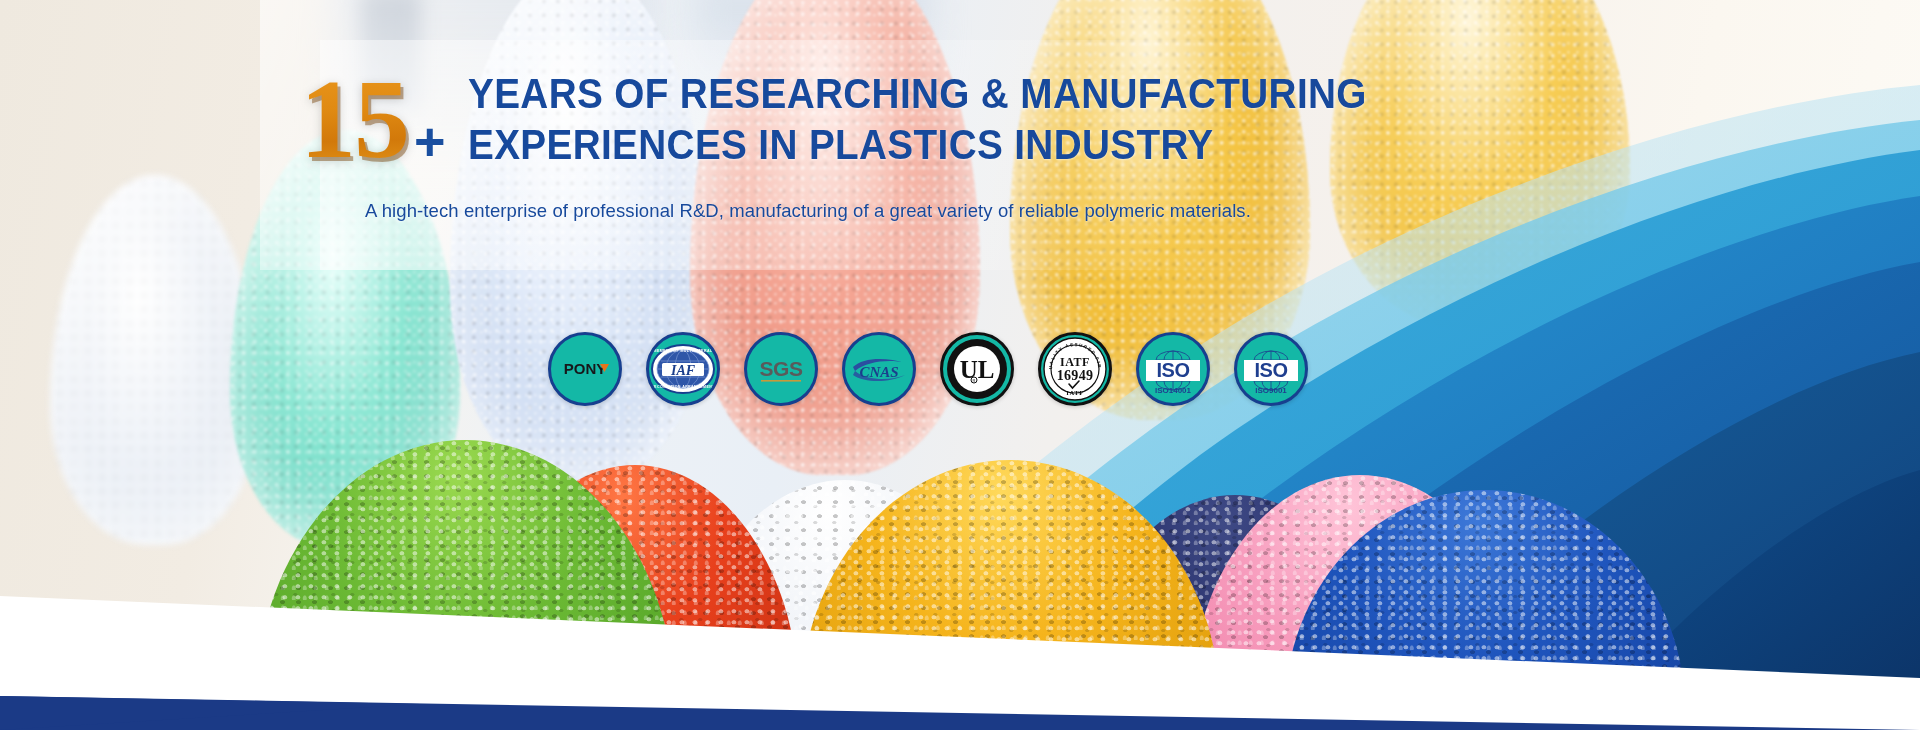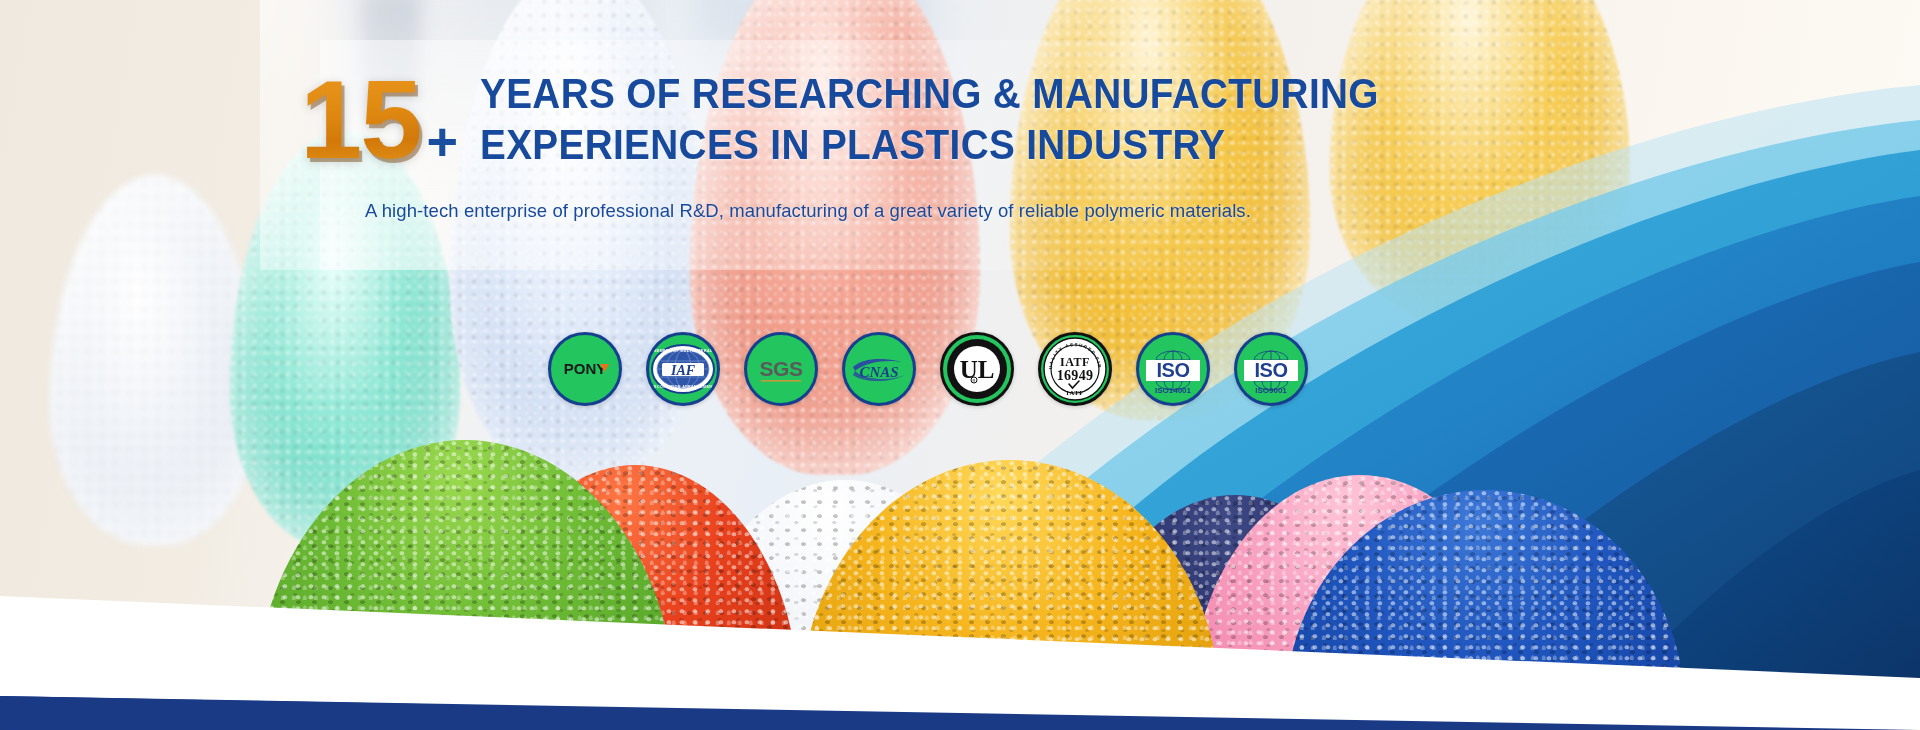--- a/index.html
+++ b/index.html
@@ -126,21 +126,21 @@
 
   
   .content { position:absolute; inset:0; }
 
   .headline-row {
     position:absolute; left:300px; top:68px;
     display:flex; align-items:flex-start;
   }
 
   .num-15 {
-    font-family:Liberation Sans, sans-serif;
+    font-family:Liberation Serif, serif;
     font-weight:700;
     font-size:112px;
     line-height:.92;
     letter-spacing:-2px;
     background:linear-gradient(178deg,#e9951c 0%, #e08a12 40%, #d2790a 70%, #e39419 100%);
     -webkit-background-clip:text; background-clip:text;
     color:transparent;
     filter:drop-shadow(3px 4px 0 rgba(120,66,8,.45)) drop-shadow(0 2px 5px rgba(0,0,0,.18));
   }
 
@@ -174,21 +174,21 @@
     white-space:nowrap;
   }
 
   
   .certs {
     position:absolute; left:548px; top:332px;
     display:flex; gap:24px; align-items:center;
   }
   .cert {
     width:74px; height:74px; border-radius:50%;
-    background:#22c55e;
+    background:#14b8a6;
     display:flex; align-items:center; justify-content:center;
     position:relative;
     flex:0 0 auto;
     box-shadow:0 1px 4px rgba(0,0,0,.18);
     overflow:hidden;
   }
   .cert.ring-blue { border:3px solid #173f8f; }
   .cert.ring-dark { border:3px solid #111;text-align:right; }
 
   .cert svg { display:block; }

